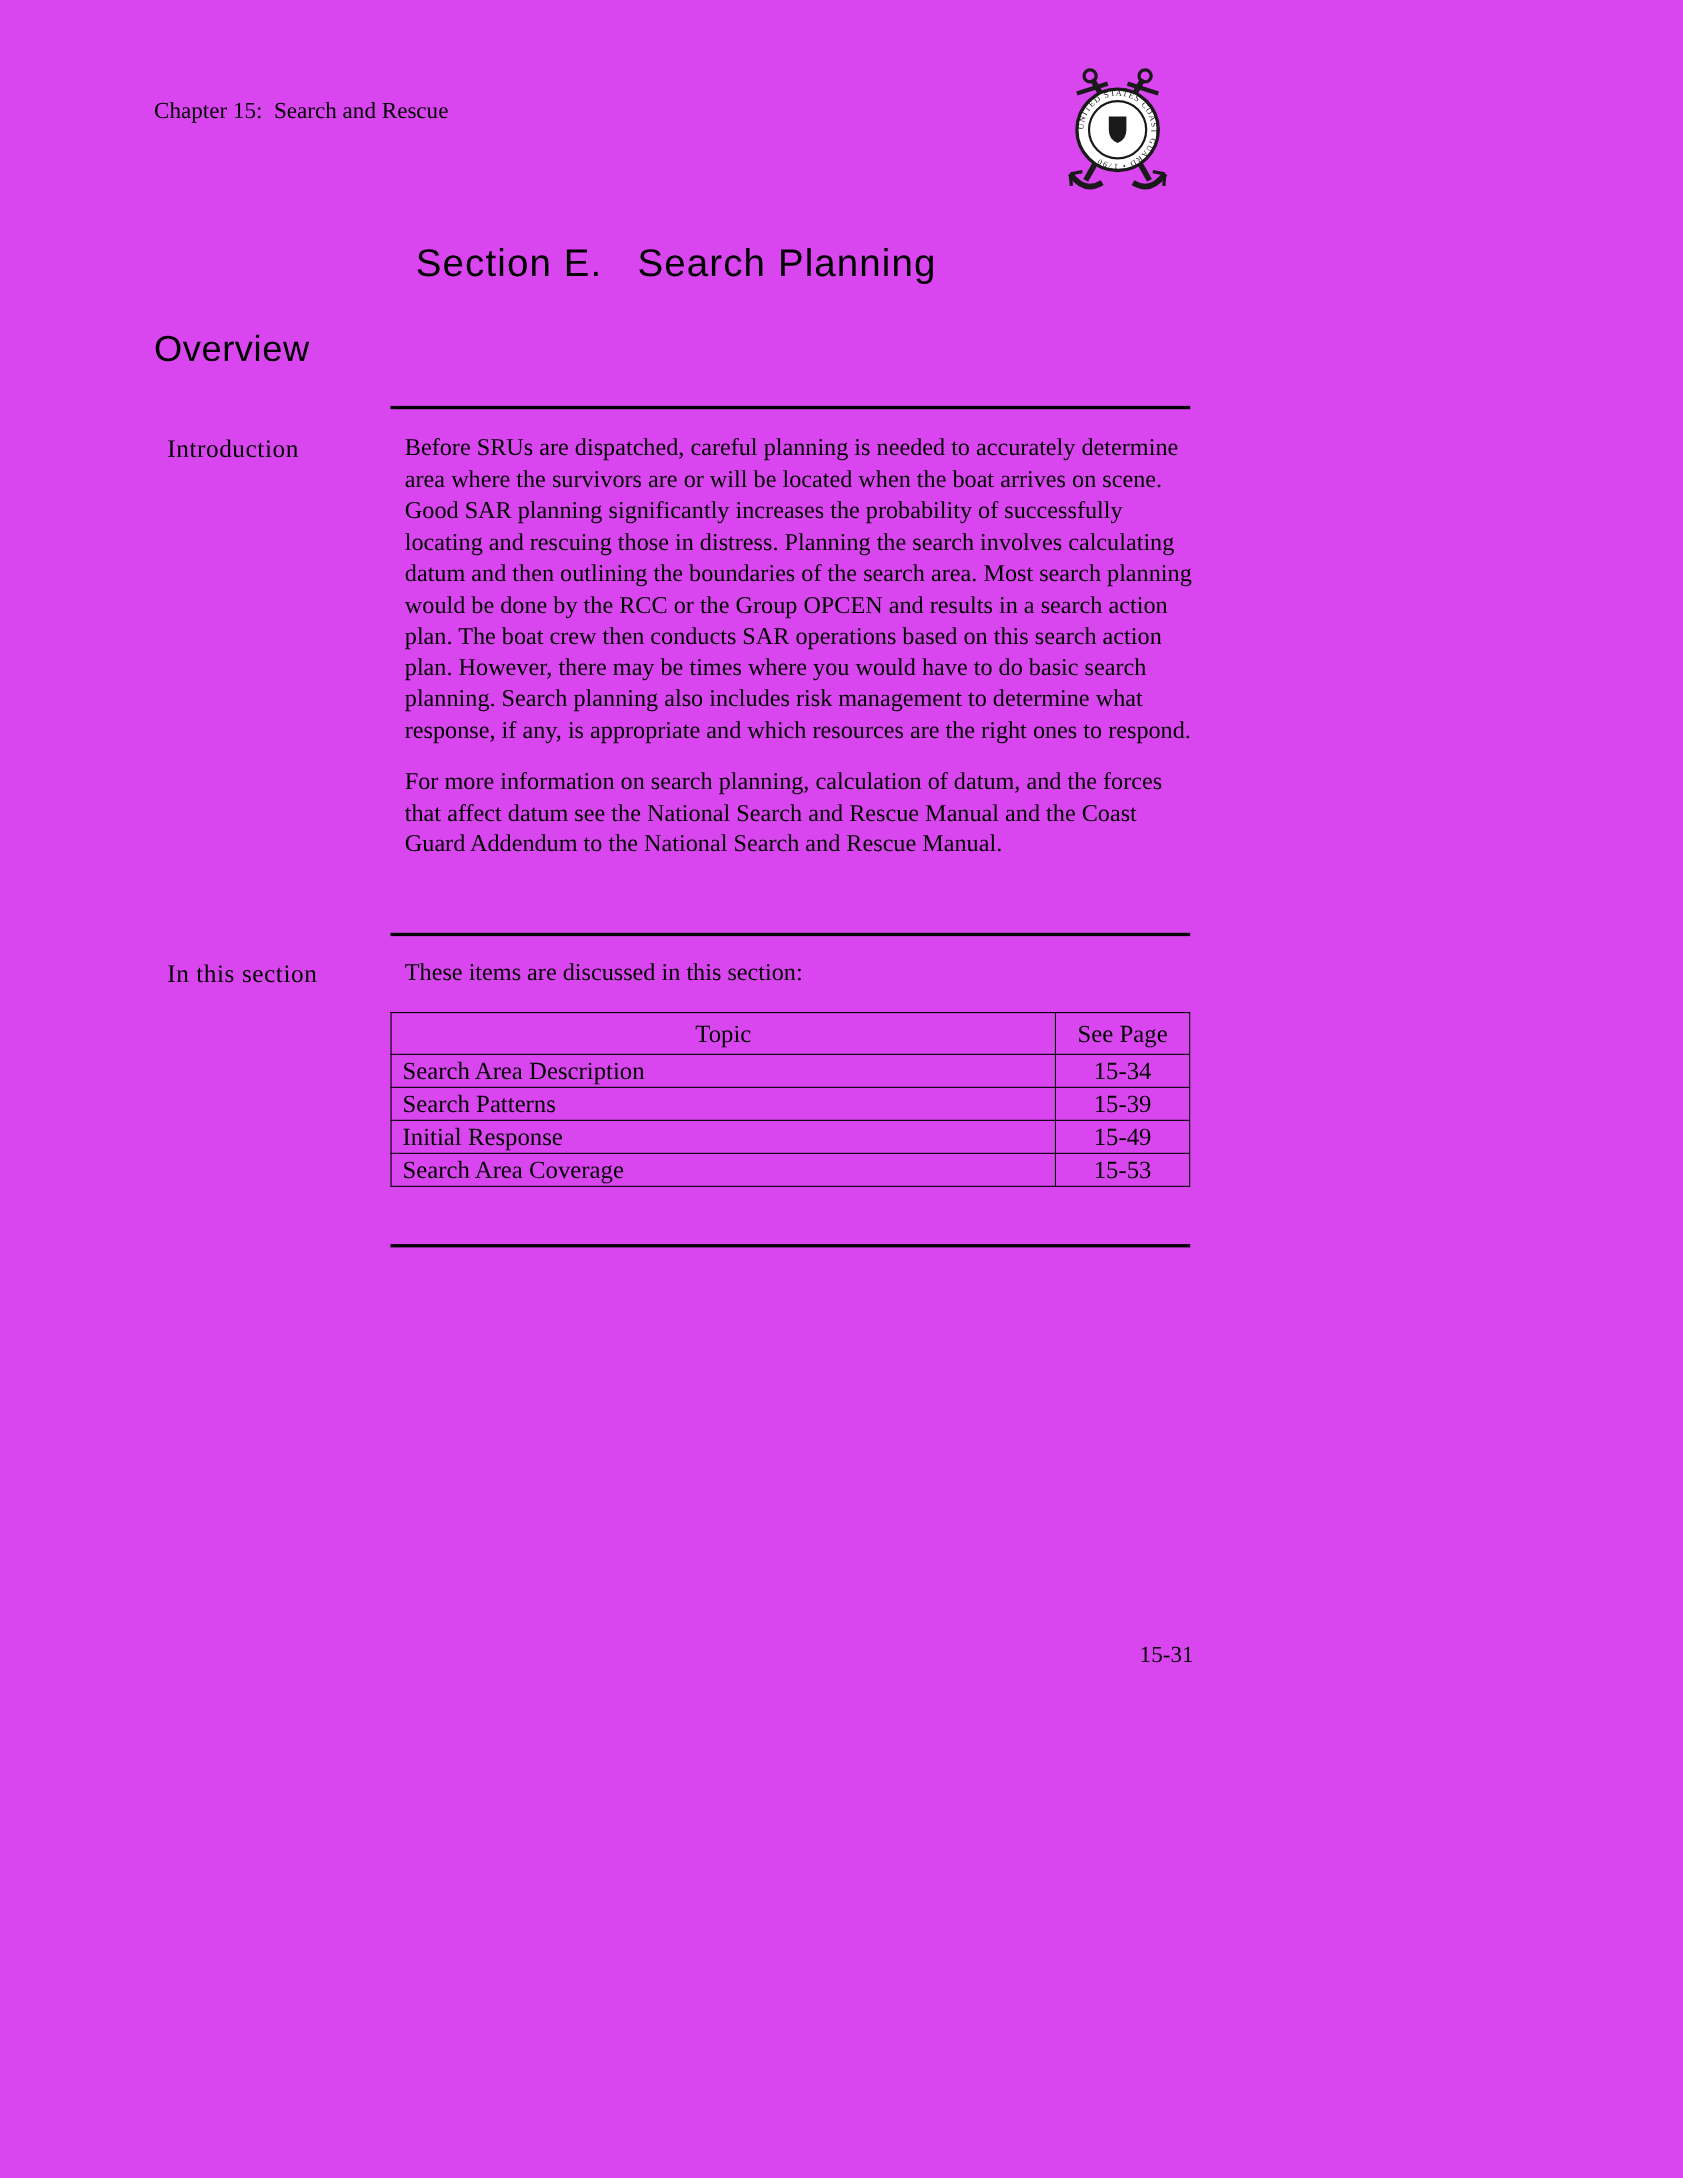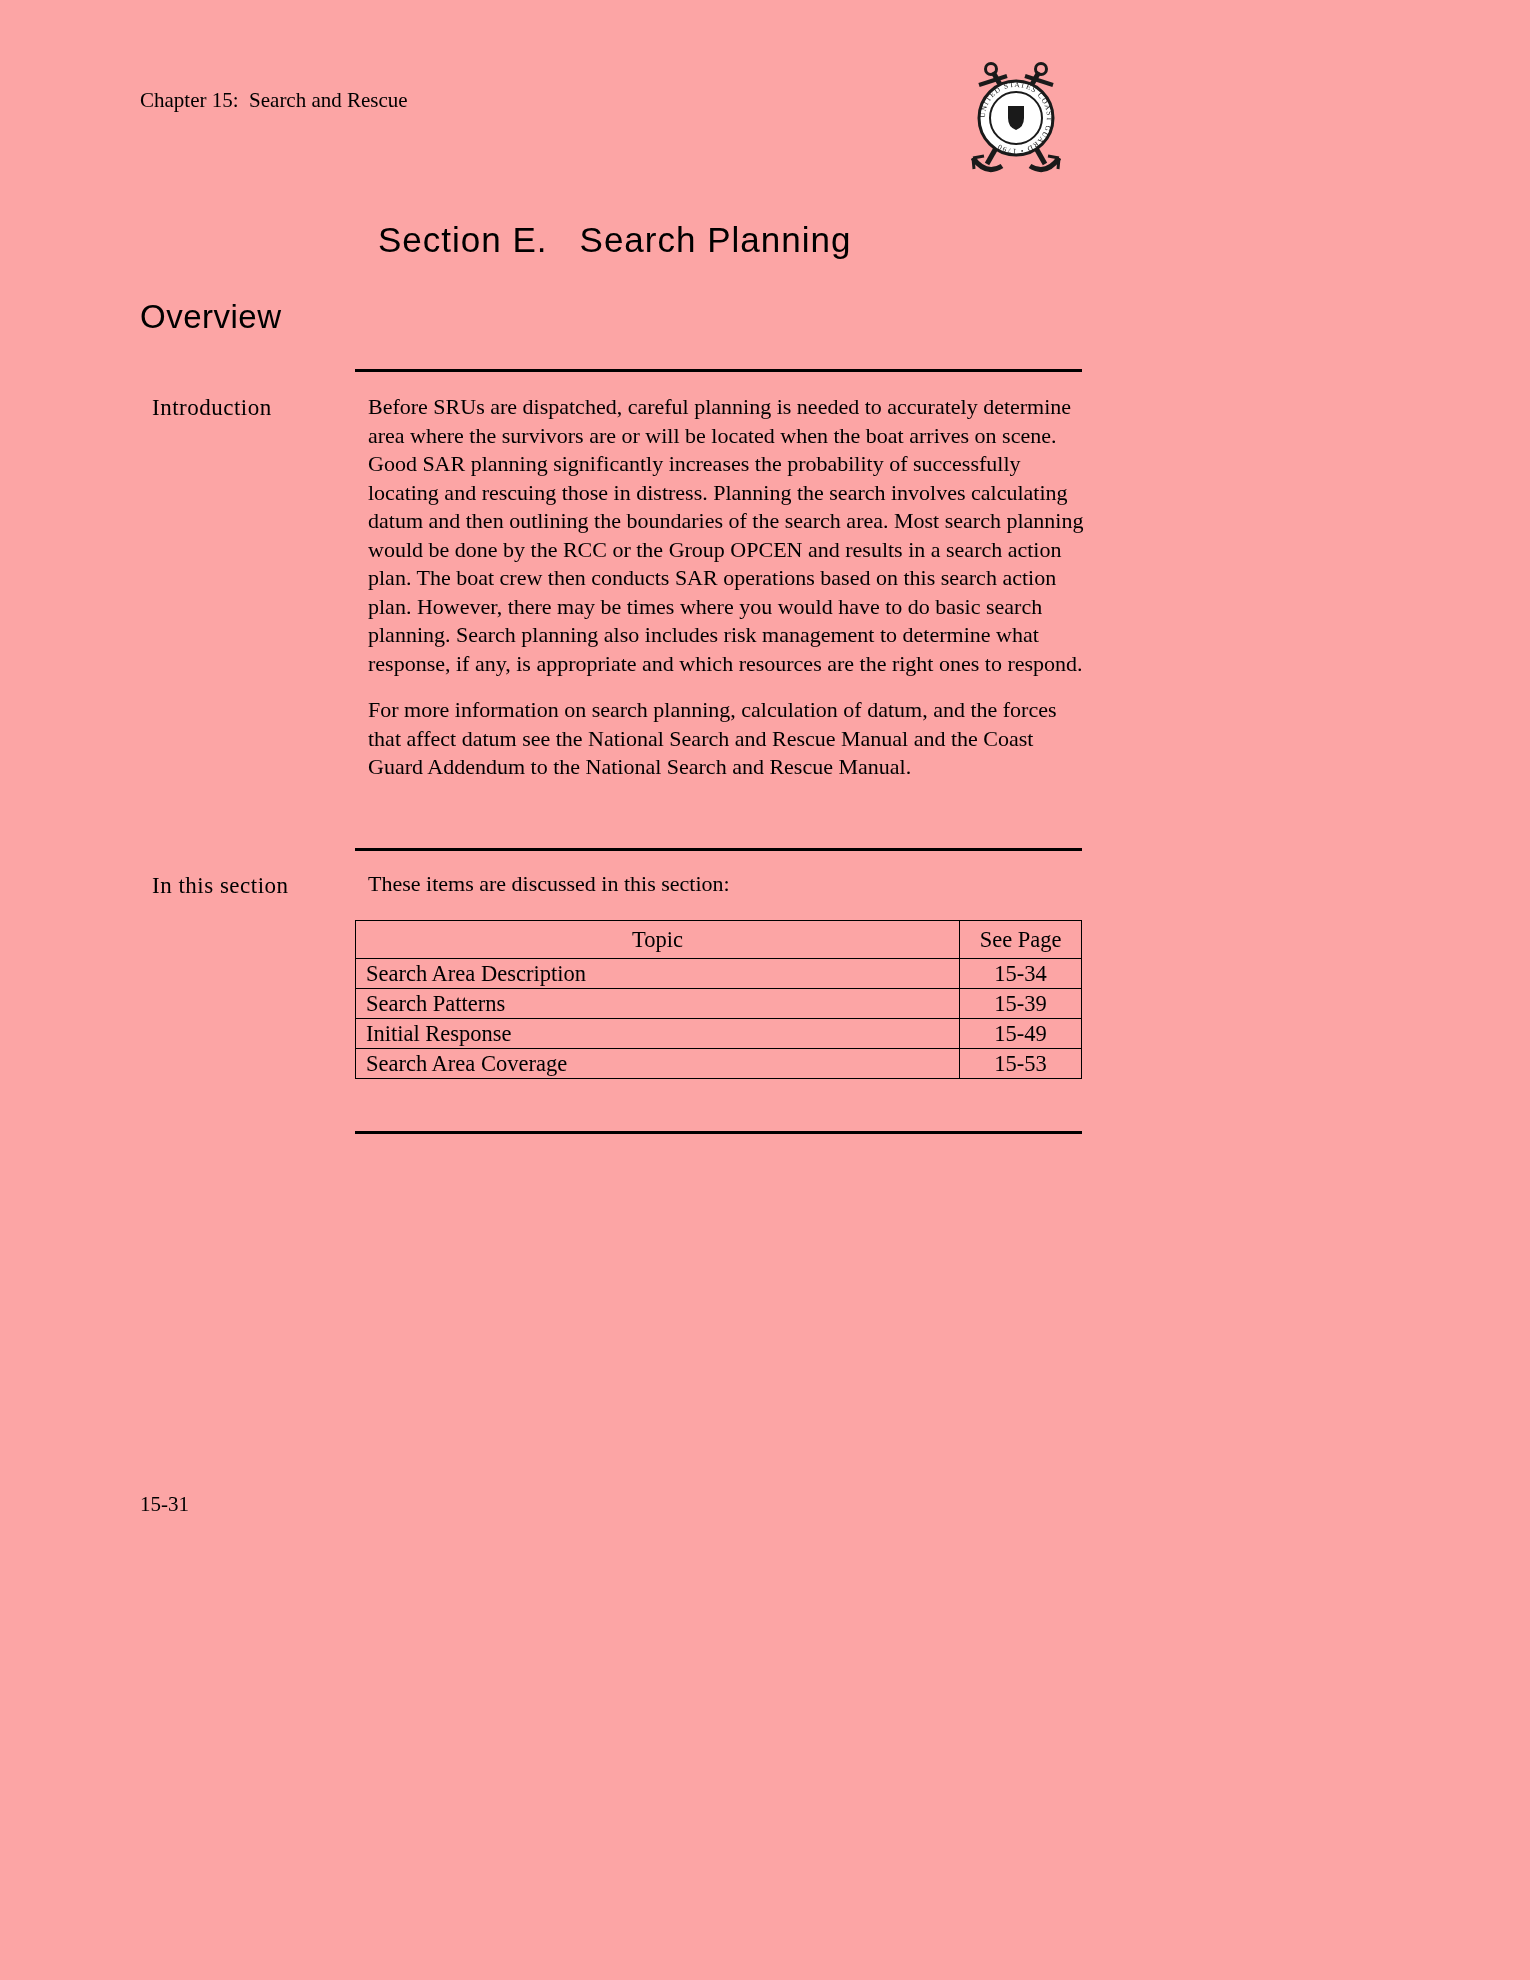--- a/index.html
+++ b/index.html
@@ -8,21 +8,21 @@
     width: 1530px;
     height: 1980px;
     position: relative;
     font-family: "Liberation Serif", serif;
     color: #000;
   }
   .page {
     position: relative;
     width: 1530px;
     height: 1980px;
-    background: #fca5a5;
+    background: #d946ef;
     overflow: hidden;
   }
   .chapter-header {
     position: absolute;
     left: 140px;
     top: 88px;
     font-size: 21px;
     white-space: pre;
   }
   .seal {
@@ -113,21 +113,21 @@
   }
   .topics-table .page-cell {
     width: 122px;
     text-align: center;
   }
   .page-footer {
     position: absolute;
     left: 140px;
     top: 1492px;
     width: 945px;
-    text-align: left;
+    text-align: right;
     font-size: 21px;
   }
 </style>
 </head>
 <body>
 
 <div class="page">
 
   <div class="chapter-header">Chapter 15:  Search and Rescue</div>
 

